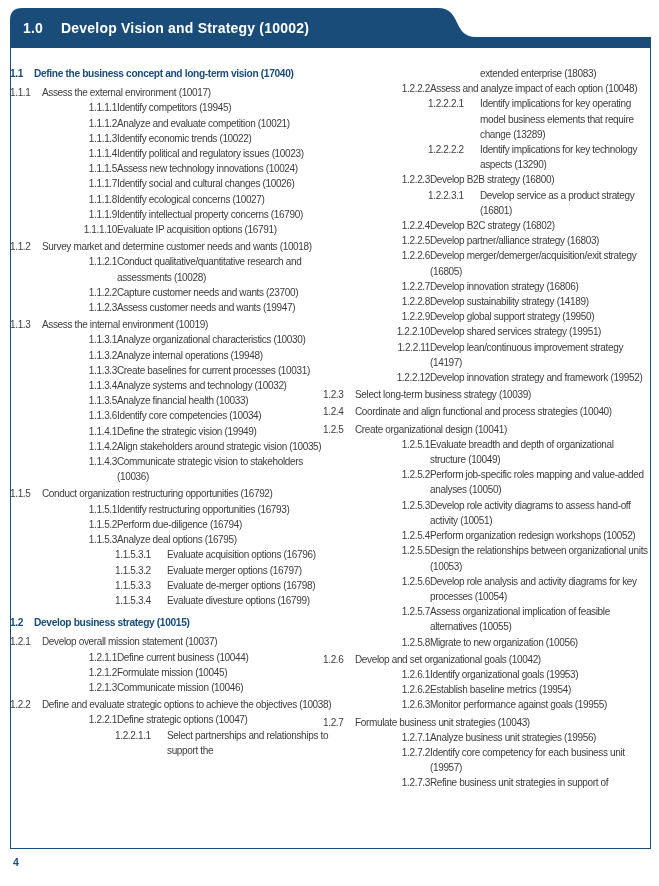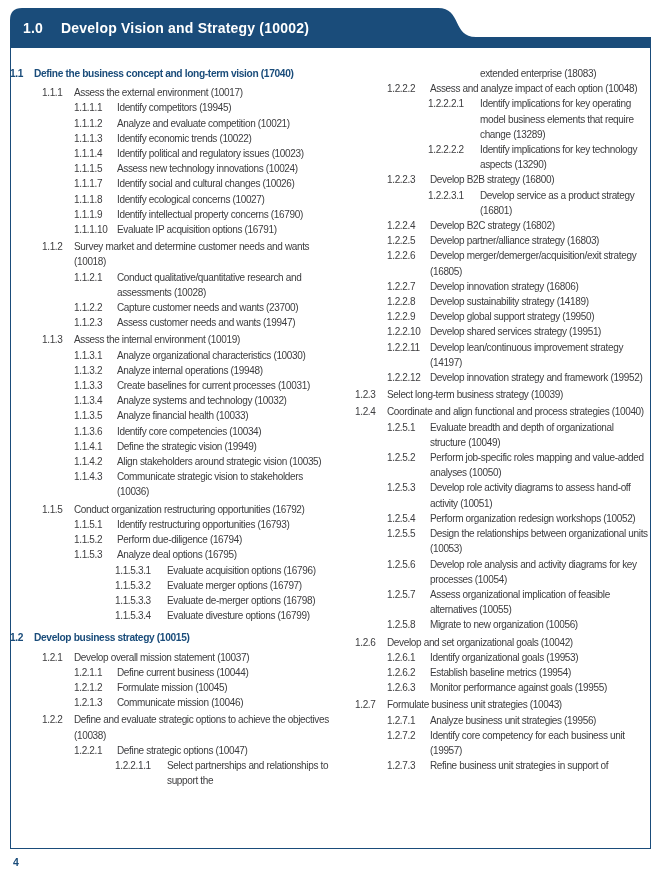--- a/index.html
+++ b/index.html
@@ -30,24 +30,24 @@
   .col{
     position:absolute;top:66px;
     font-size:10px;line-height:15.2px;letter-spacing:-0.35px;
   }
   .col-left{left:10px;width:322px;}
   .col-right{left:323px;width:327px;}
   .item{text-align:left;}
   .item .num{display:inline-block;text-indent:0;}
   .l2{padding-left:24px;text-indent:-24px;}
   .l2 .num{width:24px;}
-  .l3{padding-left:64px;text-indent:-32px;margin-top:2px;}
+  .l3{padding-left:32px;text-indent:-32px;margin-top:2px;}
   .l3 .num{width:32px;}
   .l4{padding-left:107px;text-indent:-43px;}
-  .l4 .num{width:43px;}
+  .l4 .num{width:43px;text-align:right;}
   .l5{padding-left:157px;text-indent:-52px;}
   .l5 .num{width:52px;}
   .heading{color:#1A4C7A;font-weight:bold;font-size:10.2px;margin-top:7px;margin-bottom:4px;}
   .col .item:first-child{margin-top:0;}
   
   .footer-page{
     position:absolute;left:13px;top:856px;
     color:#1A4C7A;font-weight:bold;font-size:10.5px;
   }
   .footer-copy{
@@ -126,20 +126,21 @@
       <div class="item l4"><span class="num">1.2.2.5</span><span class="txt">Develop partner/alliance strategy (16803)</span></div>
       <div class="item l4"><span class="num">1.2.2.6</span><span class="txt">Develop merger/demerger/acquisition/exit strategy (16805)</span></div>
       <div class="item l4"><span class="num">1.2.2.7</span><span class="txt">Develop innovation strategy (16806)</span></div>
       <div class="item l4"><span class="num">1.2.2.8</span><span class="txt">Develop sustainability strategy (14189)</span></div>
       <div class="item l4"><span class="num">1.2.2.9</span><span class="txt">Develop global support strategy (19950)</span></div>
       <div class="item l4"><span class="num">1.2.2.10</span><span class="txt">Develop shared services strategy (19951)</span></div>
       <div class="item l4"><span class="num">1.2.2.11</span><span class="txt">Develop lean/continuous improvement strategy (14197)</span></div>
       <div class="item l4"><span class="num">1.2.2.12</span><span class="txt">Develop innovation strategy and framework (19952)</span></div>
       <div class="item l3"><span class="num">1.2.3</span><span class="txt">Select long-term business strategy (10039)</span></div>
       <div class="item l3"><span class="num">1.2.4</span><span class="txt">Coordinate and align functional and process strategies (10040)</span></div>
+      <div class="item l3"><span class="num">1.2.5</span><span class="txt">Create organizational design (10041)</span></div>
       <div class="item l4"><span class="num">1.2.5.1</span><span class="txt">Evaluate breadth and depth of organizational structure (10049)</span></div>
       <div class="item l4"><span class="num">1.2.5.2</span><span class="txt">Perform job-specific roles mapping and value-added analyses (10050)</span></div>
       <div class="item l4"><span class="num">1.2.5.3</span><span class="txt">Develop role activity diagrams to assess hand-off activity (10051)</span></div>
       <div class="item l4"><span class="num">1.2.5.4</span><span class="txt">Perform organization redesign workshops (10052)</span></div>
       <div class="item l4"><span class="num">1.2.5.5</span><span class="txt">Design the relationships between organizational units (10053)</span></div>
       <div class="item l4"><span class="num">1.2.5.6</span><span class="txt">Develop role analysis and activity diagrams for key processes (10054)</span></div>
       <div class="item l4"><span class="num">1.2.5.7</span><span class="txt">Assess organizational implication of feasible alternatives (10055)</span></div>
       <div class="item l4"><span class="num">1.2.5.8</span><span class="txt">Migrate to new organization (10056)</span></div>
       <div class="item l3"><span class="num">1.2.6</span><span class="txt">Develop and set organizational goals (10042)</span></div>
       <div class="item l4"><span class="num">1.2.6.1</span><span class="txt">Identify organizational goals (19953)</span></div>

